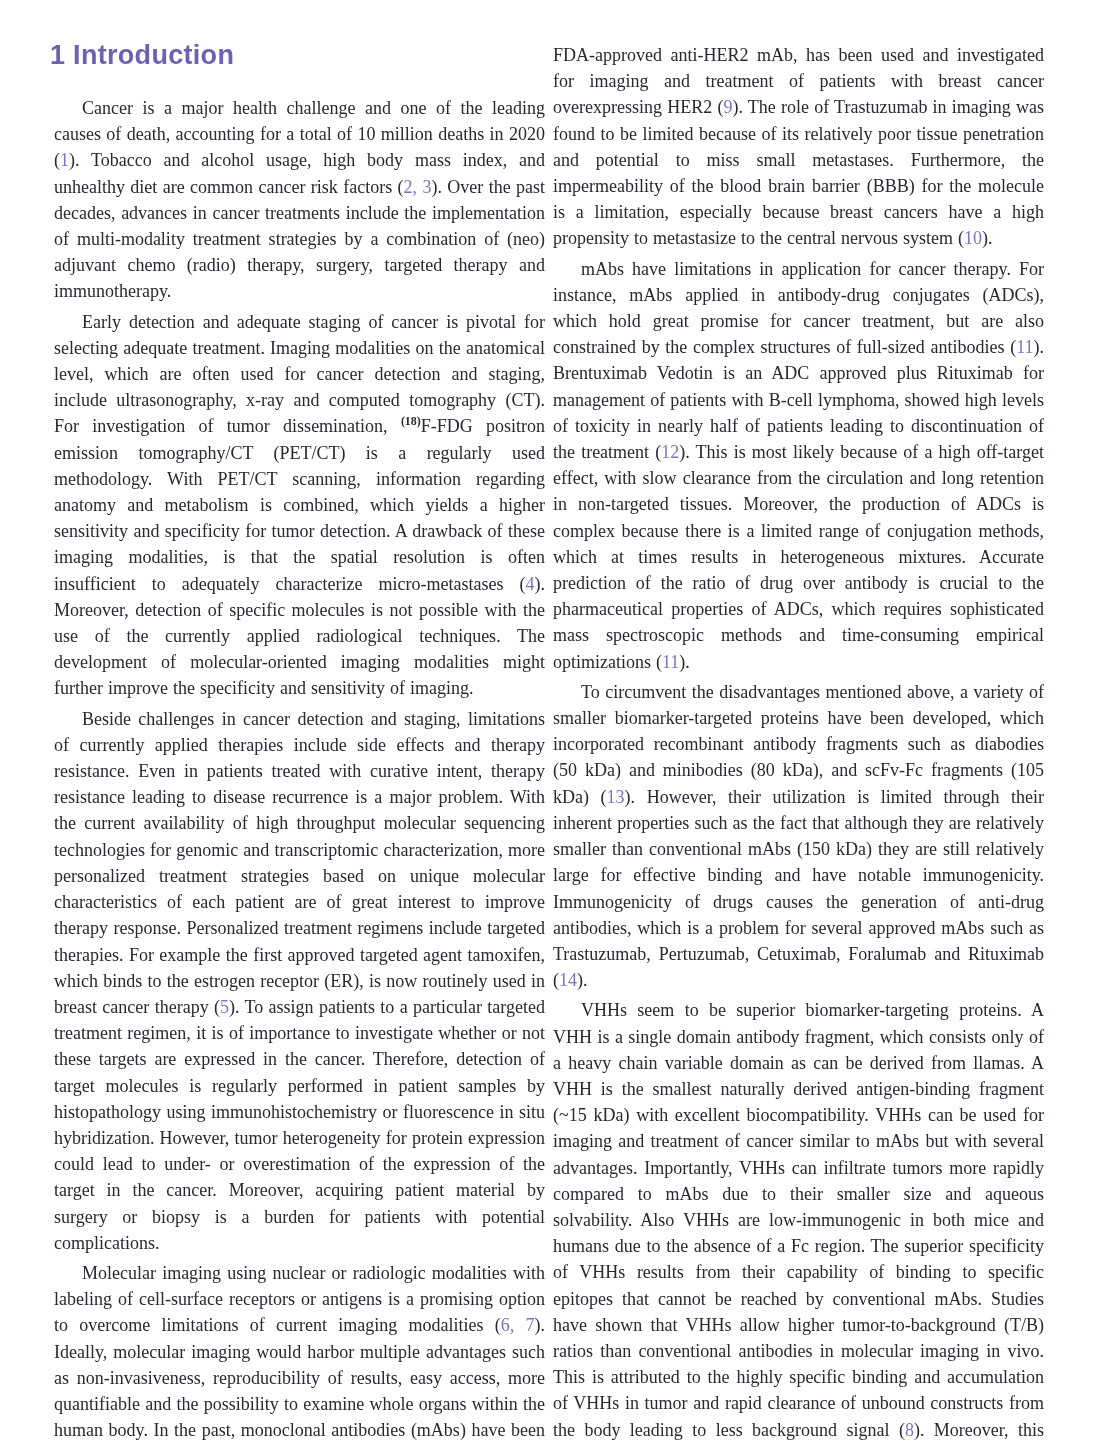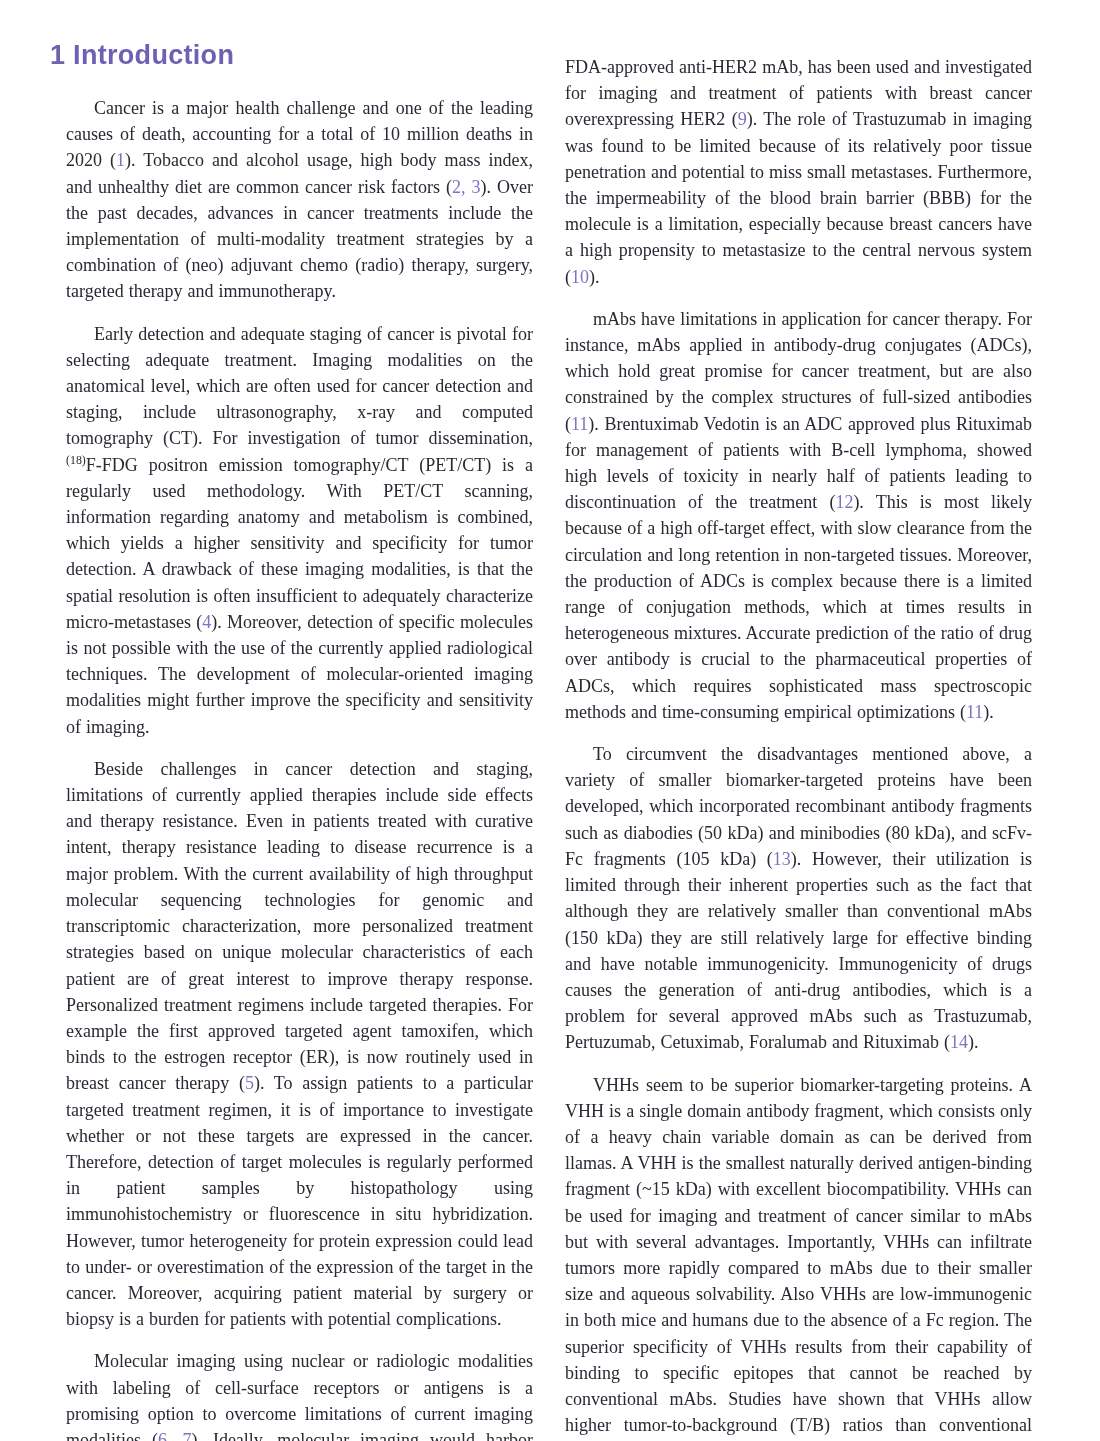--- a/index.html
+++ b/index.html
@@ -24,40 +24,41 @@
   }
   h1.section-heading {
     margin: 2px 0 24px 0;
     font-family: "Liberation Sans", sans-serif;
     font-weight: 700;
     font-size: 27px;
     letter-spacing: 0.3px;
     color: var(--heading-color, #6c61b2);
   }
   .col p {
-    margin: 16px;
+    margin: 4px;
     text-align: justify;
     text-indent: 28px;
     font-size: 18px;
     line-height: 26.2px;
     color: var(--body-color, #2b2733);
     word-spacing: 0.5px;
   }
   .col p.no-indent {
     text-indent: 0;
   }
   .run-cite {
     color: var(--cite-color, #7d72c3);
   }
   .run-italic {
   }
   .run-sup {
     vertical-align: super;
     font-size: 0.66em;
     line-height: 0;
+    font-weight: bold;
   }
 </style>
 </head>
 <body>
 
 <div class="page">
   <div class="col">
     <h1 class="section-heading">1 Introduction</h1>
     <div>
         <p><span>Cancer is a major health challenge and one of the leading causes of death, accounting for a total of 10 million deaths in 2020 (</span><span class="run-cite">1</span><span>). Tobacco and alcohol usage, high body mass index, and unhealthy diet are common cancer risk factors (</span><span class="run-cite">2, 3</span><span>). Over the past decades, advances in cancer treatments include the implementation of multi-modality treatment strategies by a combination of (neo) adjuvant chemo (radio) therapy, surgery, targeted therapy and immunotherapy.</span></p>

